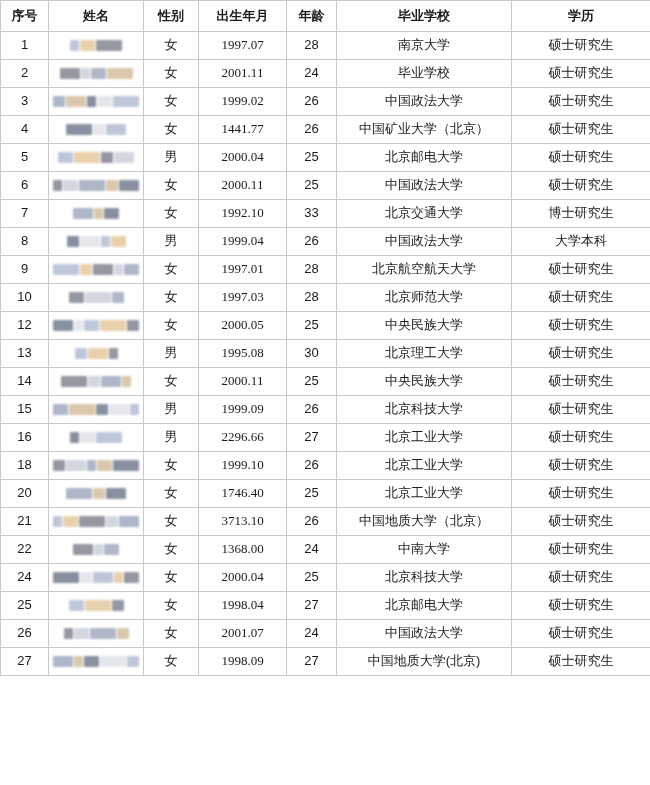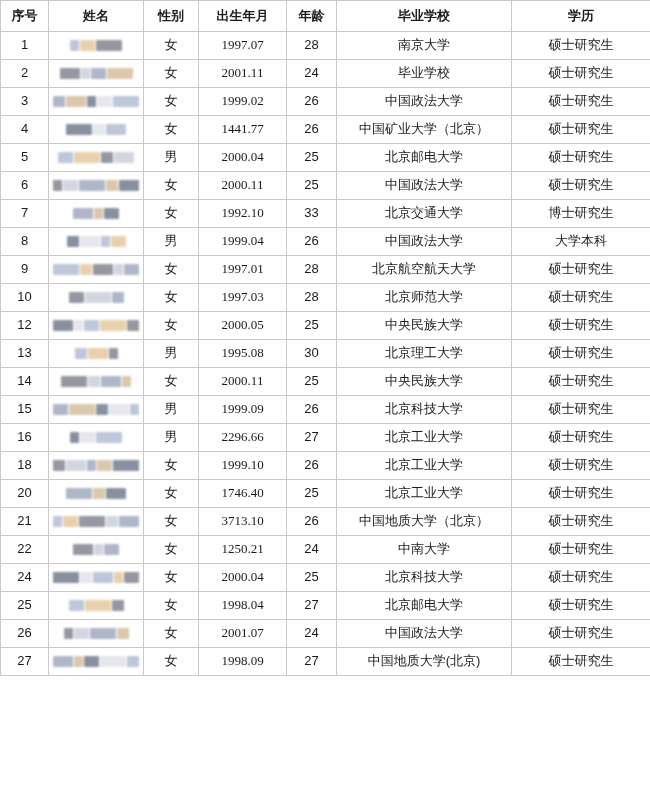--- a/index.html
+++ b/index.html
@@ -398,21 +398,21 @@
         <tr>
           <td class="seq">22</td>
           <td class="name">
             <div class="redact">
               <i class="r-w4" style="background: rgb(141, 143, 154);"></i>
               <i class="r-w1 r-h-tall" style="background: rgb(207, 211, 221);"></i>
               <i class="r-w3 r-h-short" style="background: rgb(168, 176, 196);"></i>
             </div>
           </td>
           <td class="gender">女</td>
-          <td class="birth">1250.21</td>
+          <td class="birth">1368.00</td>
           <td class="age">24</td>
           <td class="school">中南大学</td>
           <td class="degree">硕士研究生</td>
         </tr>
         <tr>
           <td class="seq">24</td>
           <td class="name">
             <div class="redact">
               <i class="r-w5 r-h-short" style="background: rgb(126, 135, 151);"></i>
               <i class="r-w2" style="background: rgb(227, 229, 234);"></i>

